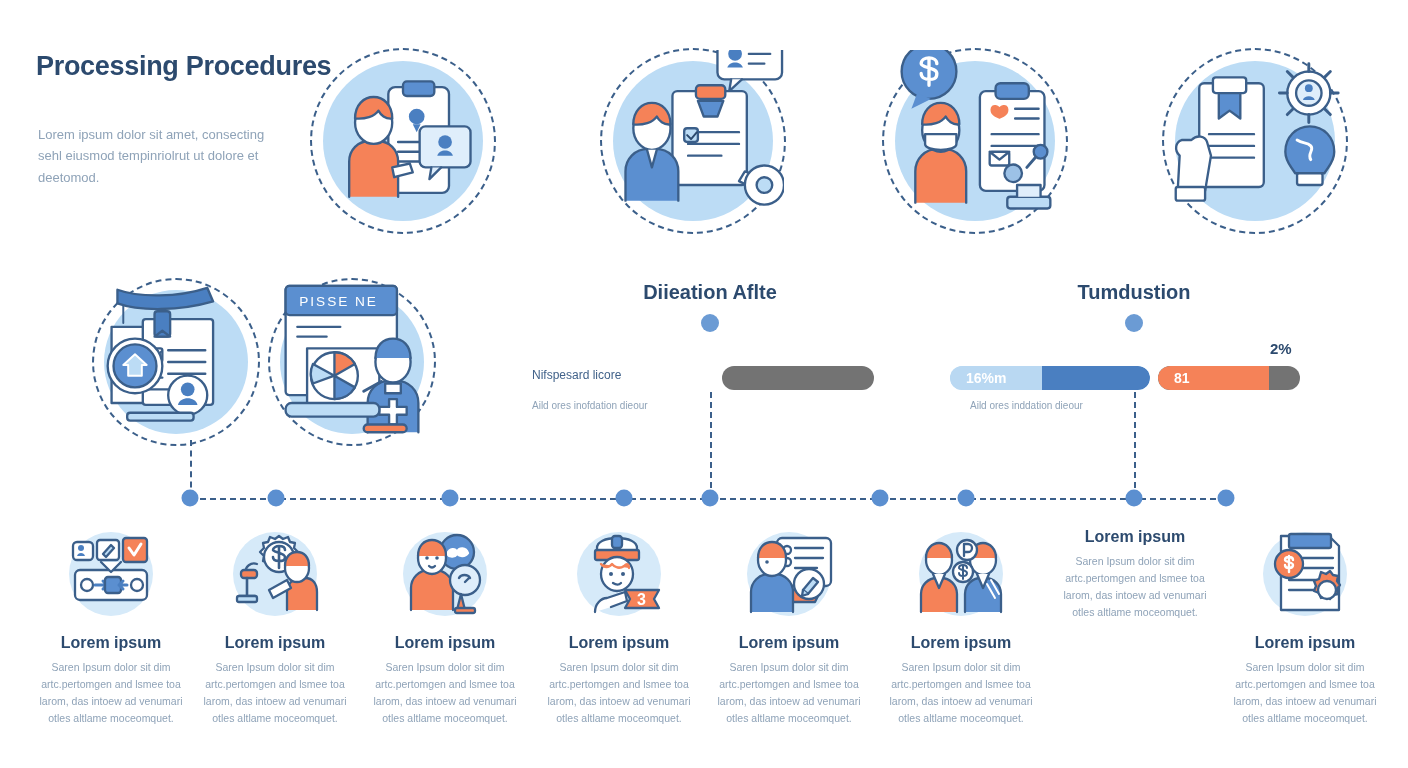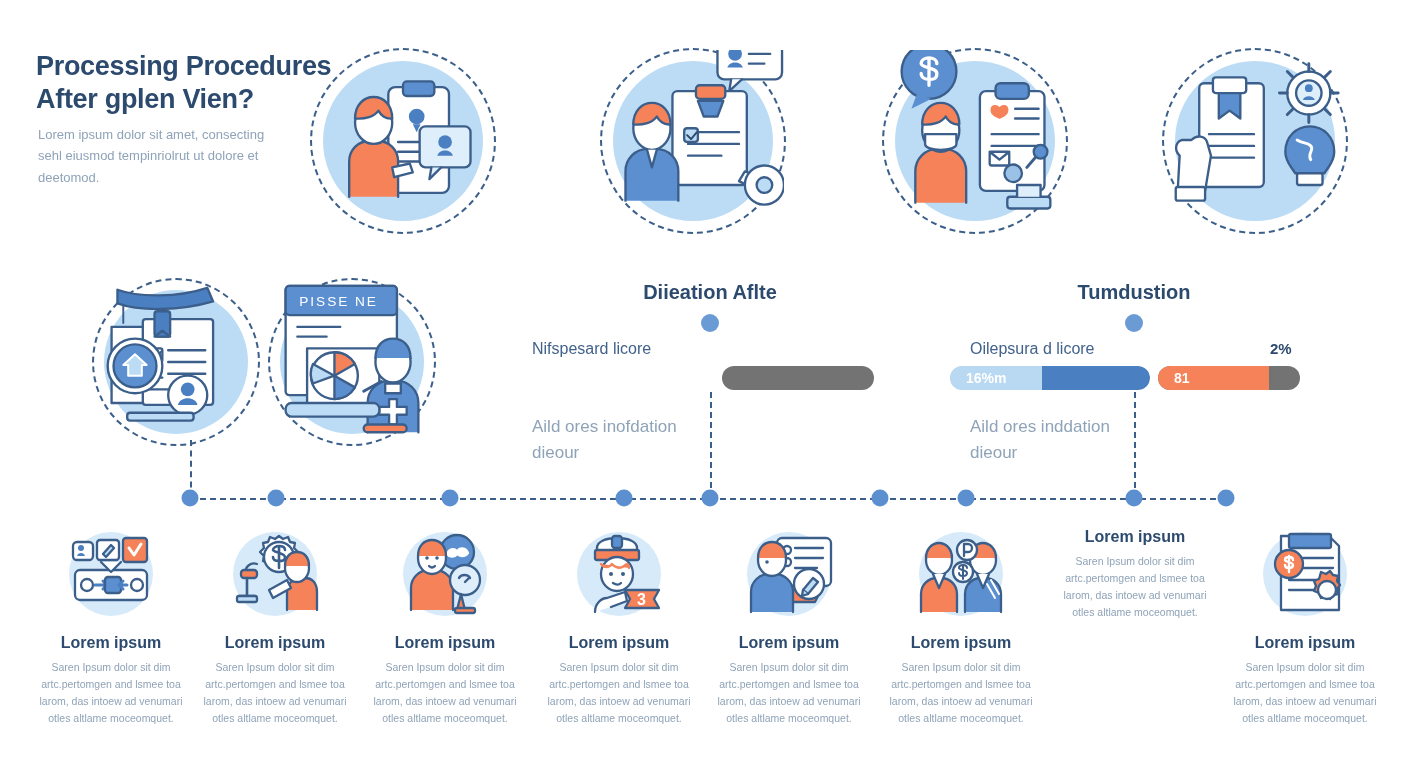--- a/index.html
+++ b/index.html
@@ -26,41 +26,41 @@
     position: absolute; text-align: center; width: 300px;
     font-size: 20px; font-weight: bold; color: #2c4a6e;
   }
   .sec-dot {
     position: absolute; width: 18px; height: 18px; border-radius: 50%;
     background: #6b9bd4;
   }
 
   
   .bar-label {
-    position: absolute; font-size: 16px; color: #41628a;
+    position: absolute; font-size: 12px; color: #41628a; margin-top: 28px;
   }
   .bar-pct {
     position: absolute; font-size: 15px; font-weight: bold; color: #2c4a6e;
   }
   .bar-track {
     position: absolute; height: 24px; border-radius: 12px;
     background: #bcdcf5; overflow: hidden;
   }
   .bar-track.light { background: #737373; }
   .bar-fill {
     position: absolute; top: 0; bottom: 0; left: 0; border-radius: 12px;
   }
   .bar-grad { background: linear-gradient(90deg,#b9d8f2 0%,#b9d8f2 46%,#4a7fc1 46%,#4a7fc1 100%); }
   .bar-orange { background: #f58258; }
   .bar-inline-val {
     position: absolute; left: 16px; top: 50%; transform: translateY(-50%);
     font-size: 14px; font-weight: bold; color: #ffffff;
   }
   .bar-note {
-    position: absolute; font-size: 17px; line-height: 1.5; color: #8fa3b8; width: 150px; margin-top: 16px;
+    position: absolute; font-size: 10px; line-height: 1.5; color: #8fa3b8; width: 150px;
   }
 
   
   .vline {
     position: absolute; width: 0; border-left: 2px dashed #3b5f8a;
   }
   .timeline {
     position: absolute; height: 0; border-top: 2px dashed #3b5f8a;
   }
   .tl-dot {
@@ -96,21 +96,20 @@
     font-size: 10.5px; line-height: 1.62; color: #8fa3b8; padding: 0 4px;
   }
 </style>
 </head>
 <body>
 
 <div class="canvas">
 
   <div class="title">
     <span>Processing Procedures</span><br>
-    <span>After gplen Vien?</span>
   </div>
   <div class="subtitle">Lorem ipsum dolor sit amet, consecting sehl eiusmod tempinriolrut ut dolore et deetomod.</div>
 
   <div class="illo" style="left:310px;top:48px;width:186px;height:186px;">
     <div class="blob"></div>
     <svg viewBox="0 0 186 186">
       <g fill="none" stroke="#3b5f8a" stroke-width="2.4" stroke-linejoin="round" stroke-linecap="round">
         <rect x="78" y="38" width="62" height="108" rx="7" fill="#fff"></rect>
         <rect x="93" y="32" width="32" height="15" rx="4" fill="#5b8fd0"></rect>
         <circle cx="107" cy="68" r="8" fill="#4a7fc1" stroke="none"></circle>

